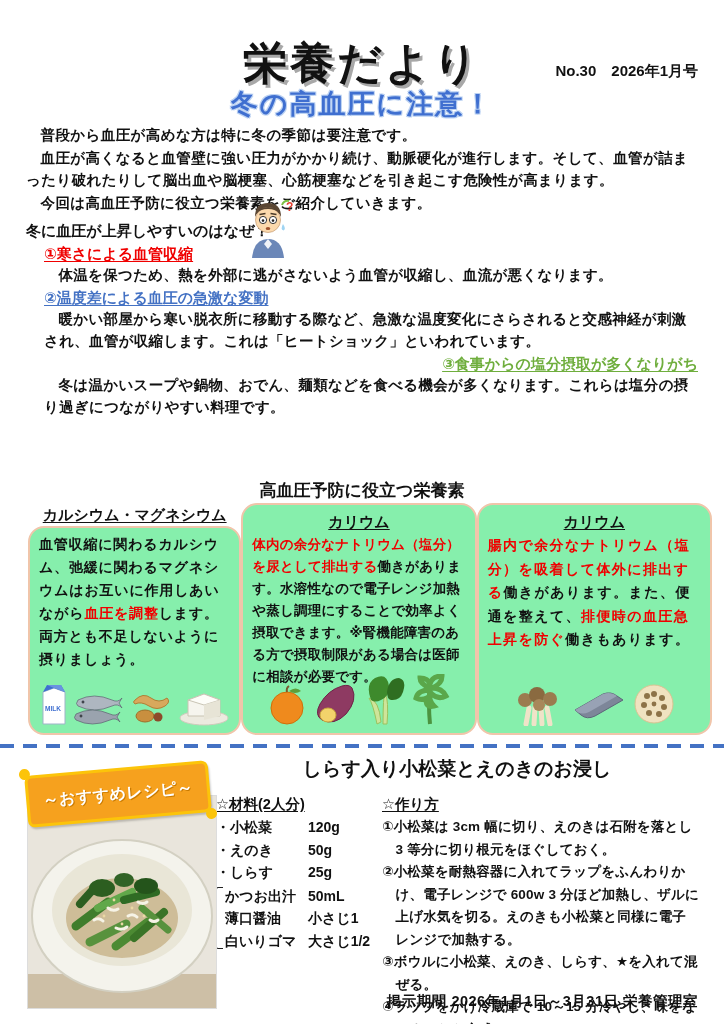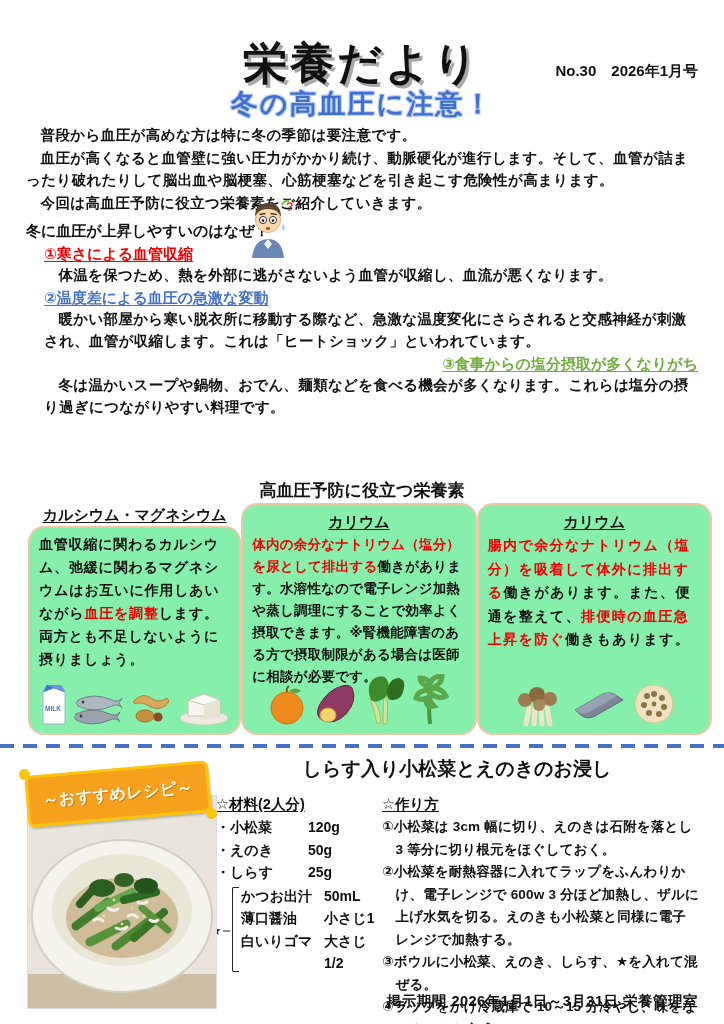--- a/index.html
+++ b/index.html
@@ -68,21 +68,21 @@
                  background:#fcc40a;border-radius:50%;}
   .banner span{color:#fff;font-weight:900;font-size:16px;letter-spacing:.5px;
                text-shadow:1px 1px 0 #c97a00;}
   .photo{position:absolute;left:4px;top:40px;width:188px;height:212px;z-index:1;
          box-shadow:0 0 0 1px #ddd;}
   .ingredients{position:absolute;left:192px;top:36px;width:168px;}
   .ing-heading,.steps-heading{font-size:14.5px;font-weight:800;line-height:24px;
             text-decoration:underline;text-underline-offset:2px;}
   .ing-row{display:flex;font-size:14px;font-weight:700;line-height:22.5px;}
   .ing-name{width:92px;flex:none;}
-  .ing-group{position:relative;margin-left:16px;padding-left:9px;margin-top:1px;}
+  .ing-group{position:relative;padding-left:9px;margin-top:1px;}
   .ing-group .ing-name{width:83px;}
   .bracket{position:absolute;left:0;top:2px;bottom:3px;width:6px;
            border:1.6px solid #222;border-right:none;border-radius:2px 0 0 2px;}
   .star{position:absolute;left:-22px;top:50%;transform:translateY(-50%);
         font-size:13px;font-weight:700;}
   .star::after{content:"";display:inline-block;width:7px;border-top:1.6px solid #222;
                vertical-align:middle;margin-left:1px;}
   .steps{position:absolute;left:358px;right:0;top:36px;}
   .steps p{margin:0;font-size:13.5px;font-weight:700;line-height:22.5px;
            letter-spacing:.2px;padding-left:1em;text-indent:-1em;}

